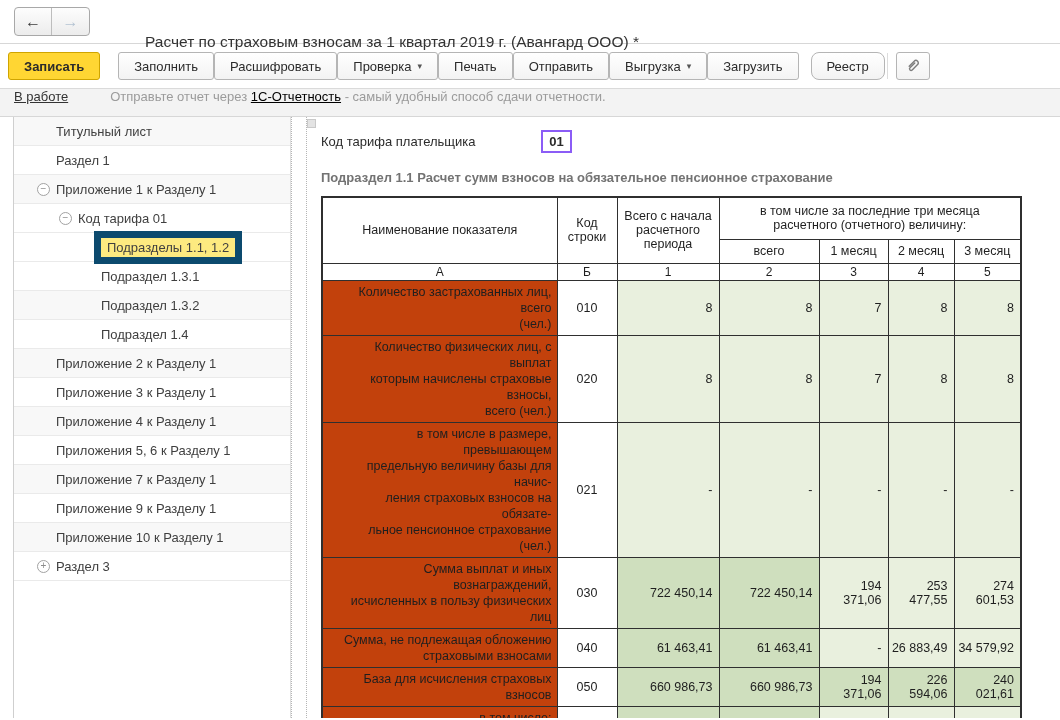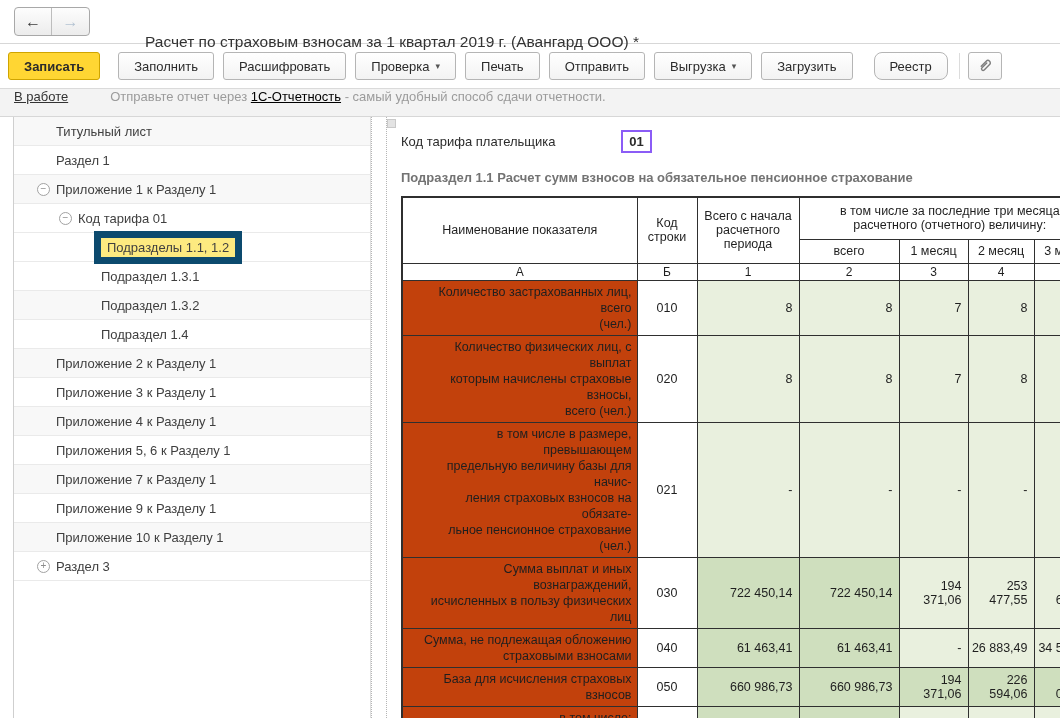--- a/index.html
+++ b/index.html
@@ -11,41 +11,41 @@
   .navgroup { margin-left:14px; display:flex; border:1px solid #a8a8a8; border-radius:4px; overflow:hidden;
               background:linear-gradient(#fdfdfd,#ececec); }
   .navbtn { width:37px; height:27px; display:flex; align-items:center; justify-content:center;
             font-size:16px; cursor:pointer; }
   .navbtn.back { color:#3a3a3a; border-right:1px solid #bdbdbd; }
   .navbtn.fwd  { color:#b4c3d2; }
   .wintitle { margin-left:55px; font-size:15.5px; color:#333;margin-top:40px; }
 
   
   .toolbar { height:45px; display:flex; align-items:center; padding-left:8px; border-bottom:1px solid #dadada; }
-  .tbtn { height:28px; padding:0 15px; margin-right:9px; background:linear-gradient(#ffffff,#f3f3f3);
+  .tbtn { height:28px; padding:0 15px; margin-right:0; background:linear-gradient(#ffffff,#f3f3f3);
           border:1px solid #b5b5b5; border-radius:3px; font-size:13px; color:#2b2b2b;
           display:inline-flex; align-items:center; cursor:pointer; white-space:nowrap; }
   .tbtn.primary { background:#ffd633; border-color:#cfa400; font-weight:bold; margin-right:18px; }
   .tbtn.gap { margin-left:12px;border-radius:8px; }
   .caret { font-size:9px; color:#555; margin-left:6px; }
   .tsep { width:1px; height:26px; background:#dcdcdc; margin:0 8px 0 2px; }
   .clipbtn { width:34px; height:28px; display:flex; align-items:center; justify-content:center;
              background:linear-gradient(#ffffff,#f3f3f3); border:1px solid #b5b5b5; border-radius:3px; cursor:pointer; }
 
   
   .statusbar { height:28px; background:#f3f3f3; border-bottom:1px solid #d7d7d7;
                display:flex; align-items:flex-start; padding-left:14px; font-size:13px; }
   .statelink { color:#333; text-decoration:underline; cursor:pointer; }
   .statusmsg { margin-left:42px; color:#9b9b9b; }
   .rep-link { color:#000000; text-decoration:underline; cursor:pointer; }
 
   
   .main { display:flex; height:601px; }
   .gutter { width:13px; }
-  .sidebar { width:358px; border-left:1px solid #cfcfcf; border-right:1px solid #dedede; overflow:hidden; }
+  .sidebar { width:278px; border-left:1px solid #cfcfcf; border-right:1px solid #dedede; overflow:hidden; }
   .tree-item { height:29px; display:flex; align-items:center; border-bottom:1px solid #eaeaea;
                font-size:13px; color:#3f3f3f; cursor:pointer; background:#fff; }
   .tree-item:nth-child(odd) { background:#f8f8f8; }
   .tree-item.sel { background:#fff; }
   .lvl0 { padding-left:42px; }
   .lvl0.has-exp { padding-left:23px; }
   .lvl1.has-exp { padding-left:45px; }
   .lvl2 { padding-left:87px; }
   .lvl2.sel { padding-left:80px; }
   .expander { width:13px; height:13px; min-width:13px; border:1px solid #a2a2a2; border-radius:50%;

